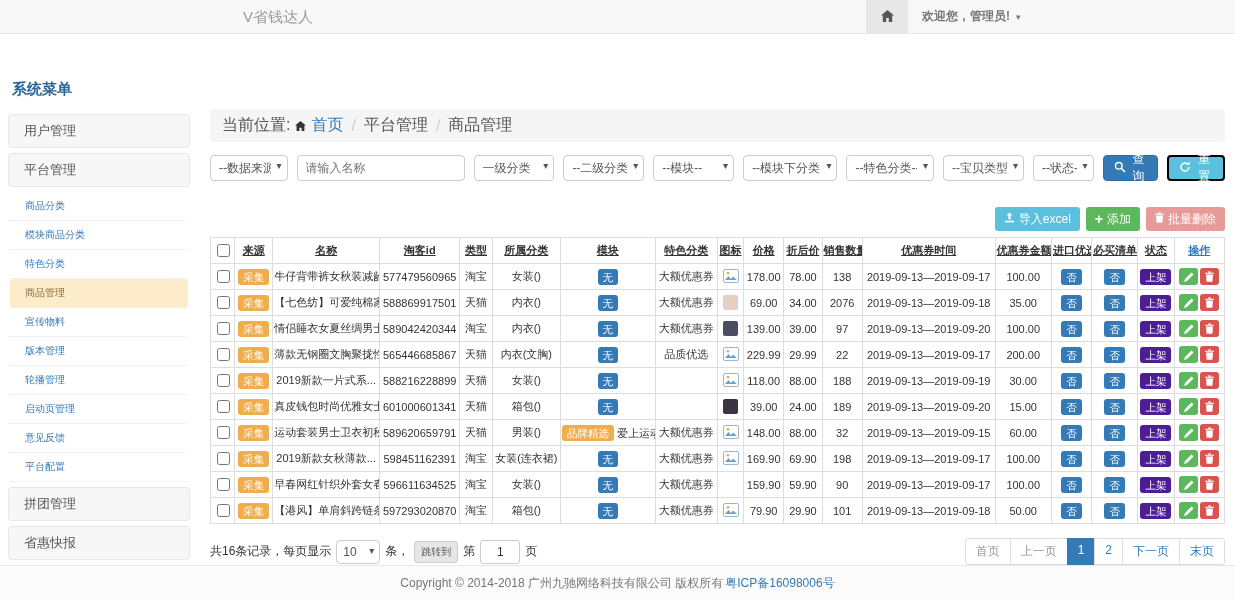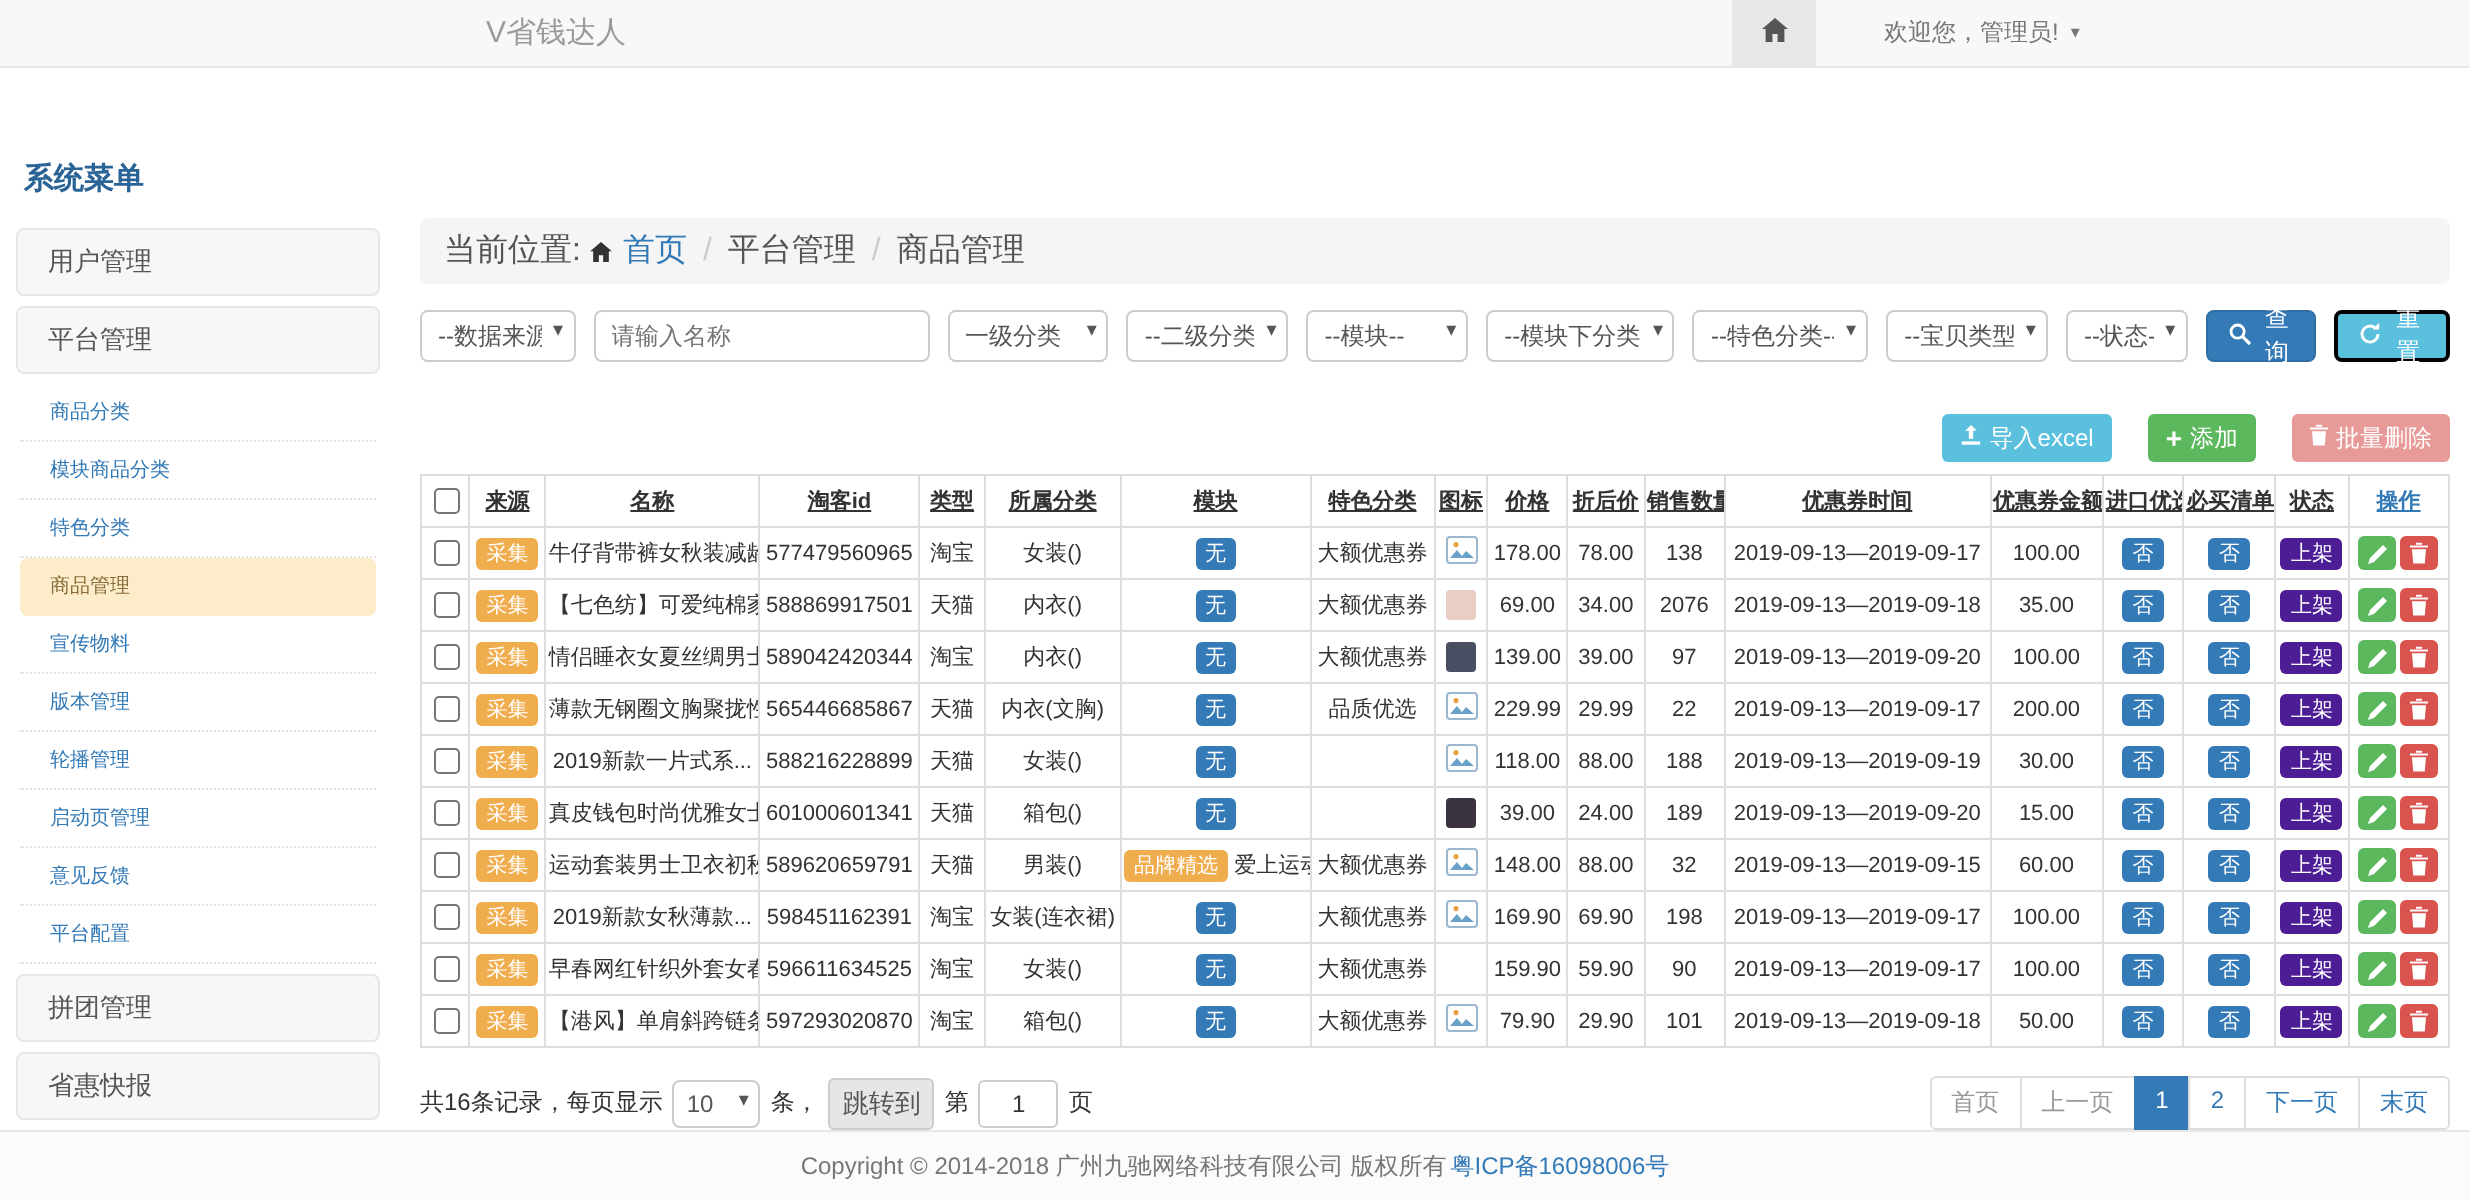--- a/index.html
+++ b/index.html
@@ -5,21 +5,21 @@
   html,body{margin:0;padding:0;}
   body{
     width:1235px;height:600px;overflow:hidden;background:#fff;
     font-family:"Liberation Sans","DejaVu Sans",sans-serif;color:#333;
     position:relative;
   }
   
   .topbar{height:34px;background:#f8f8f8;border-bottom:1px solid #e7e7e7;position:relative;box-sizing:border-box;}
   .brand{position:absolute;left:243px;top:0;line-height:33px;font-size:15px;color:#9a9a9a;}
   .home-box{position:absolute;left:866px;top:0;width:42px;height:33px;background:#e7e7e7;display:flex;align-items:center;justify-content:center;color:#555;cursor:pointer;}
-  .welcome{position:absolute;left:928px;top:0;height:33px;display:flex;align-items:center;gap:6px;font-size:12px;color:#777;padding:0 14px;cursor:pointer;}
+  .welcome{position:absolute;left:908px;top:0;height:33px;display:flex;align-items:center;gap:6px;font-size:12px;color:#777;padding:0 14px;cursor:pointer;font-weight:bold;}
   .welcome .caret{font-size:9px;color:#777;}
   
   .page{display:flex;height:531px;box-sizing:border-box;padding:12px 10px 0 8px;overflow:hidden;align-items:flex-end;}
   .sidebar{width:182px;flex:none;margin-right:20px;overflow:hidden;}
   .main{flex:1;min-width:0;}
   
   .side-title{font-size:15px;font-weight:bold;color:#2a6496;padding:4px 4px 10px;}
   .side-group{background:#f7f7f7;border:1px solid #e7e7e7;border-radius:4px;padding:7px 15px;font-size:13px;color:#555;margin:5px 0;cursor:pointer;}
   .side-sub{padding:7px 15px;font-size:10px;color:#337ab7;border-bottom:1px dotted #e5e5e5;cursor:pointer;margin:0 2px;}
   .side-sub.active{background:#fcecca;border-radius:4px;color:#8a6d3b;border-bottom:1px dotted transparent;}
@@ -38,21 +38,21 @@
     font-family:"Liberation Sans","DejaVu Sans",sans-serif;
   }
   .sel:after{content:"▾";position:absolute;right:6px;top:5px;font-size:10px;color:#555;pointer-events:none;}
   .f-input{height:24px;border:1px solid #ccc;border-radius:4px;font-size:12px;color:#555;padding:0 8px;outline:none;font-family:inherit;}
   .f-data-source{width:92px}.f-name-input{width:150px}.f-level1{width:96px}.f-level2{width:96px}
   .f-module{width:96px}.f-module-sub{width:112px}.f-feature{width:104px}.f-item-type{width:96px}.f-status{width:72px}
   .btn{display:inline-flex;align-items:center;gap:4px;border:none;border-radius:4px;color:#fff;font-size:12px;height:26px;padding:0 10px;cursor:pointer;font-family:inherit;}
   .btn-primary{background:#337ab7;border:1px solid #2e6da4;}
   .btn-info{background:#5bc0de;border:2px solid #000000;}
   
-  .toolbar{display:flex;justify-content:flex-end;gap:18px;margin:26px 0 6px;}
+  .toolbar{display:flex;justify-content:flex-end;gap:6px;margin:26px 0 6px;}
   .tbtn{display:inline-flex;align-items:center;gap:4px;border:none;border-radius:3px;color:#fff;font-size:12px;height:24px;padding:0 9px;cursor:pointer;font-family:inherit;}
   .tbtn-info{background:#5bc0de;}
   .tbtn-success{background:#5cb85c;}
   .tbtn-danger-soft{background:#e79a97;}
   .tbtn .plus{font-size:14px;font-weight:bold;line-height:1;}
   
   table.grid{width:100%;border-collapse:collapse;table-layout:fixed;font-size:11px;}
   .grid th,.grid td{border:1px solid #ddd;padding:3px 1px;text-align:center;white-space:nowrap;overflow:hidden;height:19px;vertical-align:middle;}
   .grid th{font-size:11px;font-weight:bold;color:#333;text-decoration:underline;}
   .grid th.th-op{color:#337ab7;}
@@ -63,21 +63,21 @@
   .b-green{background:#4c1d95;cursor:pointer;}
   .act{display:inline-flex;width:19px;height:17px;align-items:center;justify-content:center;border-radius:3px;margin:0 1px;cursor:pointer;vertical-align:middle;}
   .act.edit{background:#5cb85c;}
   .act.del{background:#d9534f;}
   .thumb{display:inline-block;width:15px;height:15px;border-radius:2px;vertical-align:middle;}
   
   .pagerow{display:flex;justify-content:space-between;align-items:center;margin-top:14px;font-size:12px;color:#333;}
   .summary{display:flex;align-items:center;gap:5px;}
   .sel-sm{width:44px;}
   .sel-sm select{height:24px;padding:0 14px 0 6px;}
-  .jump-btn{background:#e6e6e6;border:1px solid #ccc;border-radius:3px;font-size:13px;color:#555;padding:3px 6px;cursor:pointer;font-family:inherit;}
+  .jump-btn{background:#e6e6e6;border:1px solid #ccc;border-radius:3px;font-size:10px;color:#555;padding:3px 6px;cursor:pointer;font-family:inherit;}
   .jump-input{width:34px;height:20px;border:1px solid #ccc;border-radius:3px;text-align:center;font-size:12px;color:#333;font-family:inherit;}
   .pager{display:flex;}
   .pg{border:1px solid #ddd;background:#fff;color:#337ab7;padding:4px 10px;margin-left:-1px;font-size:12px;cursor:pointer;text-decoration:none;}
   .pg:first-child{border-radius:3px 0 0 3px;margin-left:0;}
   .pg:last-child{border-radius:0 3px 3px 0;}
   .pg.disabled{color:#999;cursor:default;}
   .pg.active{background:#337ab7;border-color:#337ab7;color:#fff;}
   
   .footer{position:absolute;left:0;bottom:0;width:100%;height:35px;box-sizing:border-box;background:#fbfbfb;border-top:1px solid #e7e7e7;display:flex;align-items:center;justify-content:center;font-size:12px;color:#777;gap:2px;}
   .footer a{color:#337ab7;text-decoration:none;cursor:pointer;}

